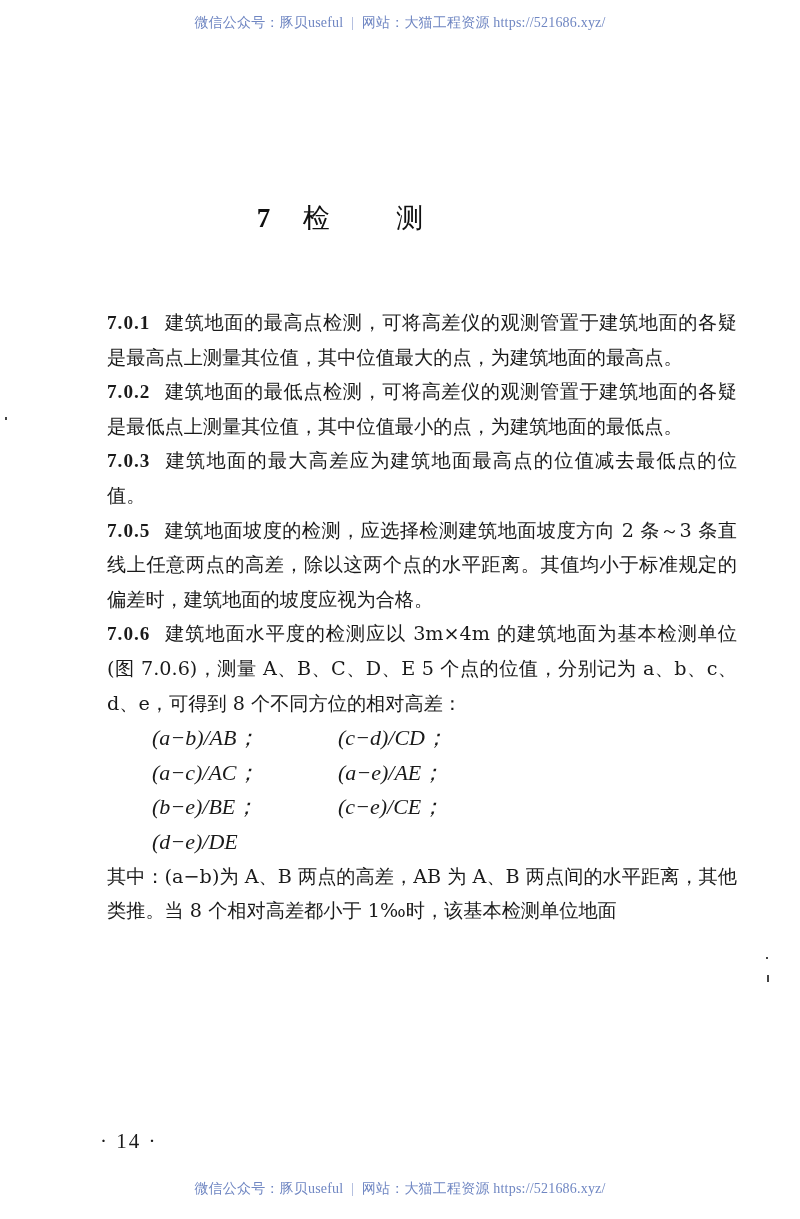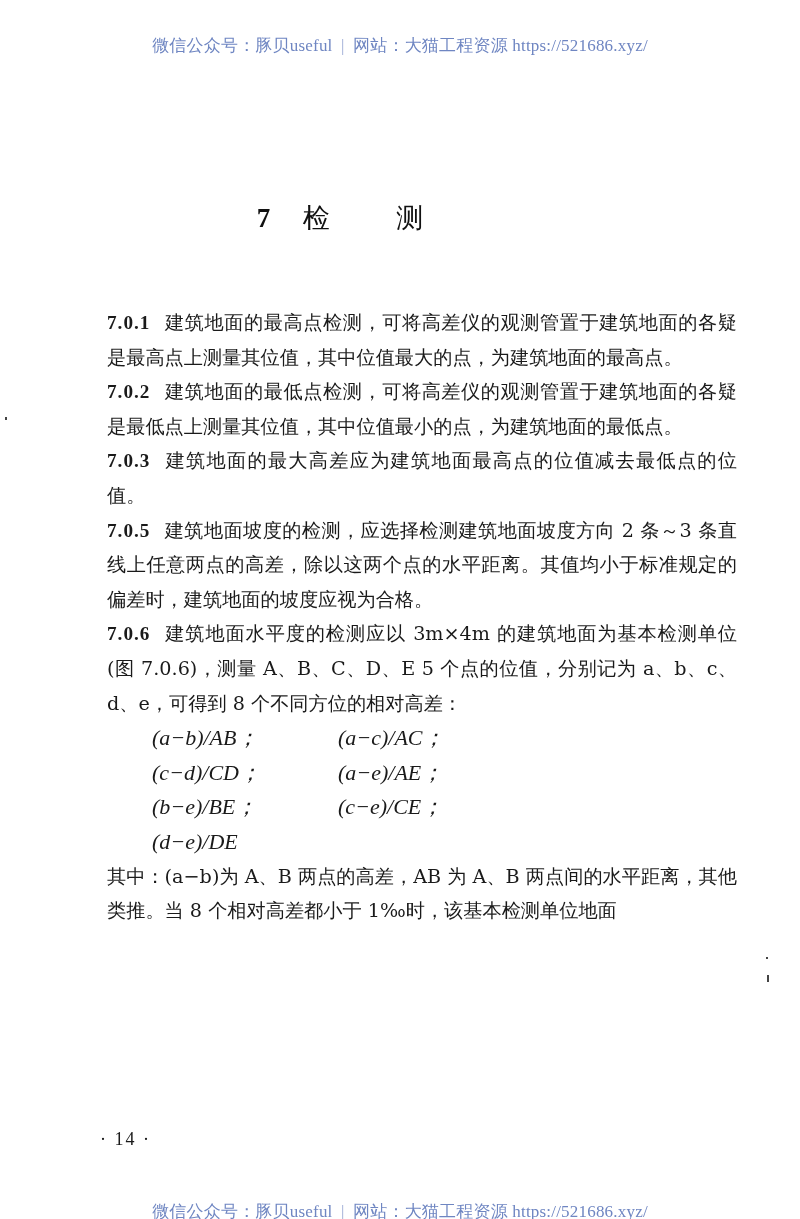--- a/index.html
+++ b/index.html
@@ -2,22 +2,22 @@
 <html><head>
 <meta charset="utf-8">
 <style>
   html, body { margin: 0; padding: 0; }
   body {
     width: 800px; height: 1219px; background: #ffffff; position: relative; overflow: hidden;
     font-family: "DejaVu Serif", "Liberation Serif", serif; color: #1a1a1a;
   }
   .watermark {
     position: absolute; left: 0; width: 800px; text-align: center;
-    font-family: "Liberation Serif", "DejaVu Serif", serif; font-size: 17px;
-    color: #6f86c2; letter-spacing: 0.2px; margin-top: 20px;
+    font-family: "Liberation Serif", "DejaVu Serif", serif; font-size: 14px;
+    color: #6f86c2; letter-spacing: 0.2px;
   }
   .wm-top { top: 14px; }
   .wm-bottom { top: 1180px; }
   .wm-sep { color: #9aa9d4; margin: 0 4px; }
 
   .chapter-title {
     position: absolute; top: 200px; left: 0; width: 680px; text-align: center;
     font-size: 27px; color: #111;
   }
   .chapter-title .num { font-weight: bold; font-family: "Liberation Serif", serif; margin-right: 24px; }
@@ -32,21 +32,21 @@
     font-weight: bold; font-family: "Liberation Serif", "DejaVu Serif", serif;
     margin-right: 14px; letter-spacing: 1px;
   }
   .formula-grid {
     display: grid; grid-template-columns: 186px 200px; padding-left: 45px;
     font-family: "Liberation Serif", "DejaVu Serif", serif; font-size: 22px;
   }
   .formula-grid span { font-style: italic; }
   .page-number {
     position: absolute; left: 100px; top: 1129px;
-    font-family: "Liberation Serif", serif; font-size: 18px; letter-spacing: 2px; text-align: center;
+    font-family: "Liberation Serif", serif; font-size: 21px; letter-spacing: 2px; text-align: center;
   }
   .speck { position: absolute; background: #444; }
 </style>
 </head>
 <body>
 
 <div class="watermark wm-top">
   <span>微信公众号：豚贝useful</span>
   <span class="wm-sep">|</span>
   <span>网站：大猫工程资源 https://521686.xyz/</span>
@@ -69,22 +69,22 @@
     <span class="cnum">7.0.3</span><span>建筑地面的最大高差应为建筑地面最高点的位值减去最低点的位值。</span>
   </p>
   <p class="clause">
     <span class="cnum">7.0.5</span><span>建筑地面坡度的检测，应选择检测建筑地面坡度方向 2 条～3 条直线上任意两点的高差，除以这两个点的水平距离。其值均小于标准规定的偏差时，建筑地面的坡度应视为合格。</span>
   </p>
   <p class="clause">
     <span class="cnum">7.0.6</span><span>建筑地面水平度的检测应以 3m×4m 的建筑地面为基本检测单位(图 7.0.6)，测量 A、B、C、D、E 5 个点的位值，分别记为 a、b、c、d、e，可得到 8 个不同方位的相对高差：</span>
   </p>
   <div class="formula-grid">
     <span>(a−b)/AB；</span>
+    <span>(c−d)/CD；</span>
     <span>(a−c)/AC；</span>
-    <span>(c−d)/CD；</span>
     <span>(a−e)/AE；</span>
     <span>(b−e)/BE；</span>
     <span>(c−e)/CE；</span>
     <span>(d−e)/DE</span>
   </div>
   <p class="clause">其中：(a−b)为 A、B 两点的高差，AB 为 A、B 两点间的水平距离，其他类推。当 8 个相对高差都小于 1‰时，该基本检测单位地面</p>
 </div>
 
 <div class="page-number">· 14 ·</div>
 

